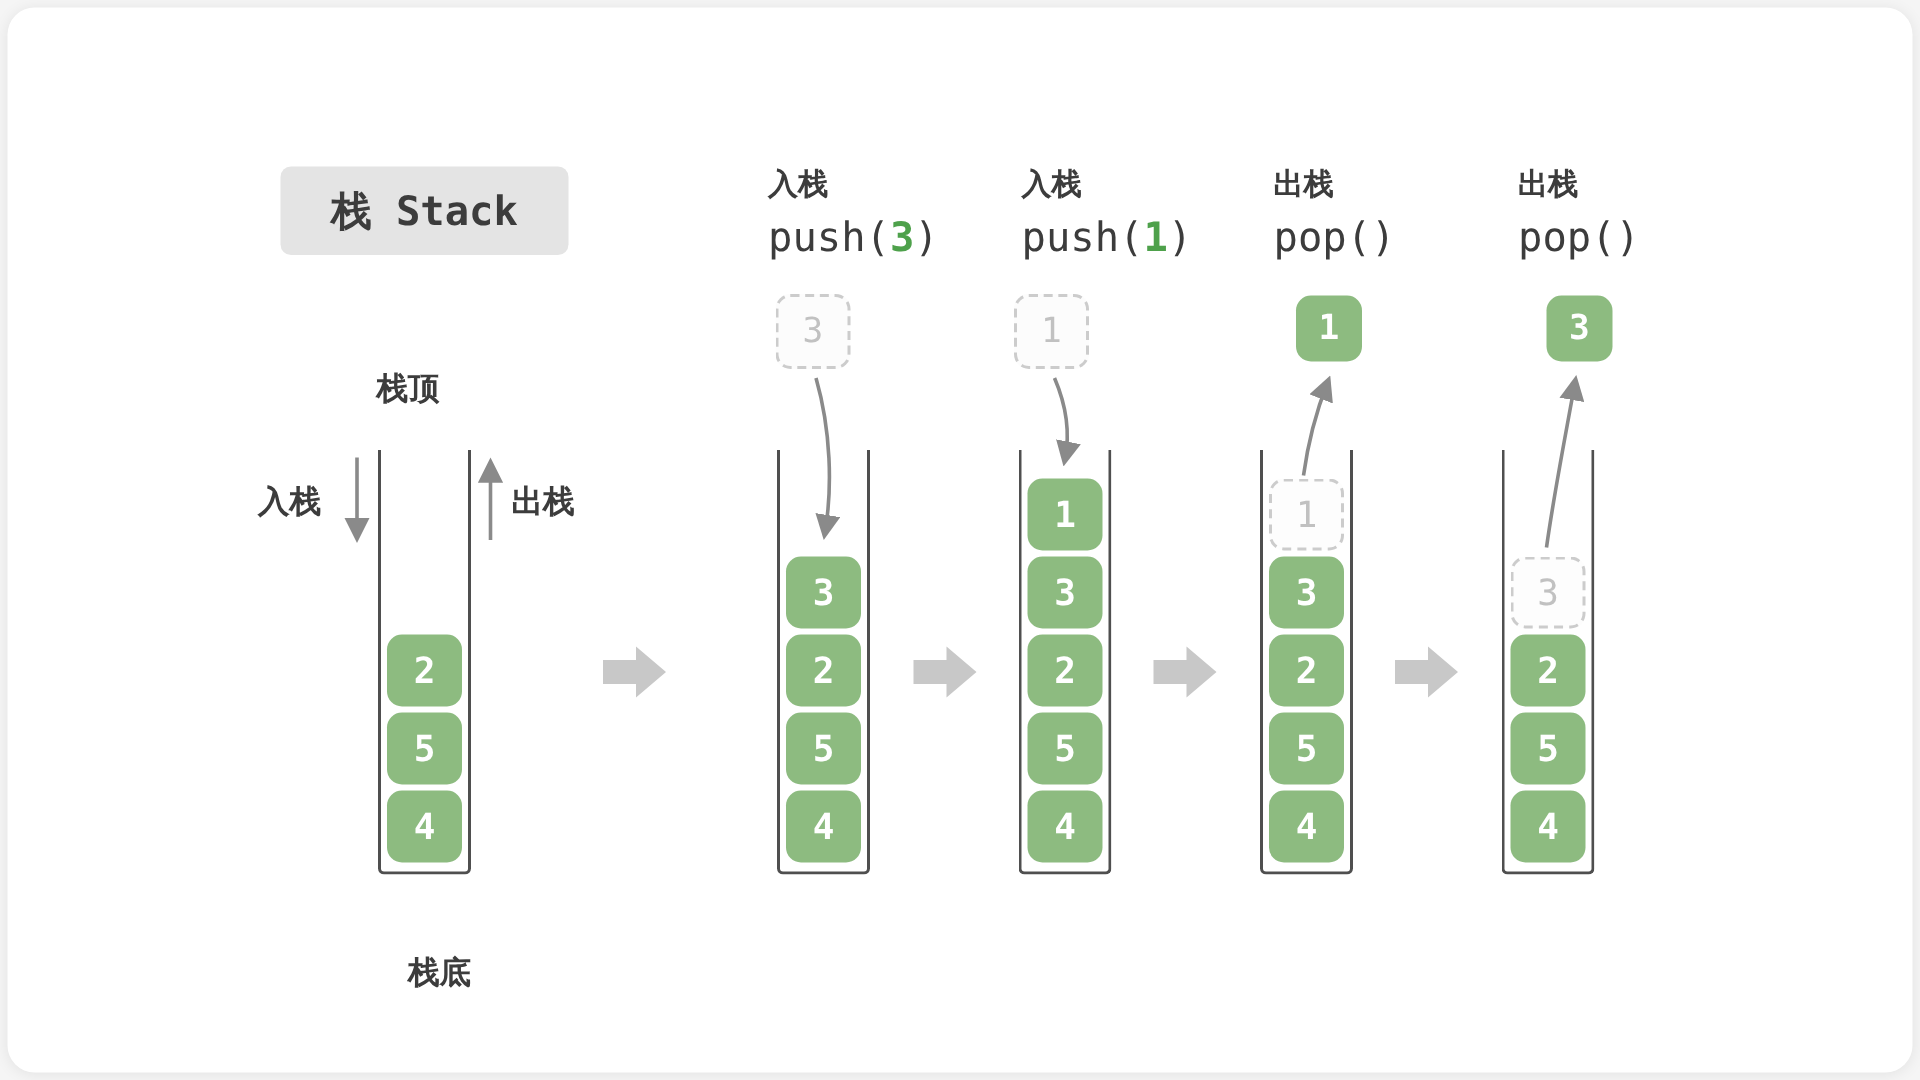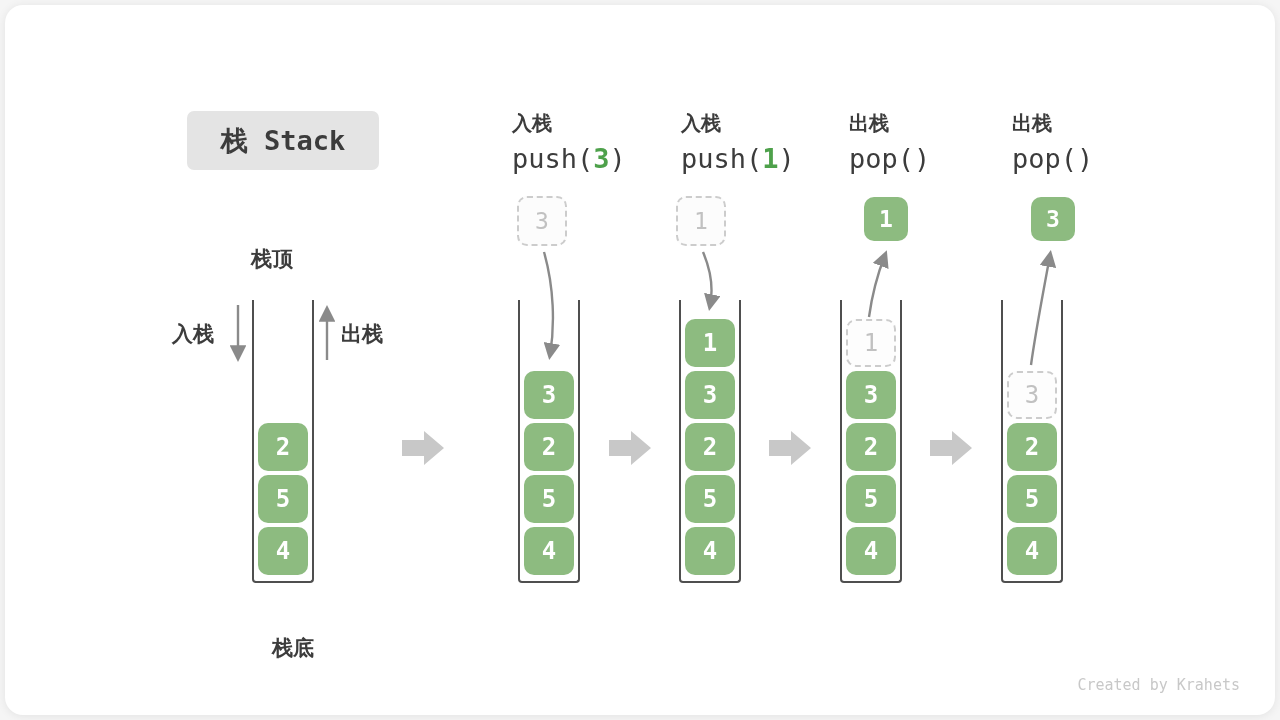--- a/index.html
+++ b/index.html
@@ -116,14 +116,13 @@
 
     <path d="M864,312 C867,290 873,268 880,250" stroke="#8a8a8a" stroke-width="2.4" fill="none" marker-end="url(#ah)"></path>
     <path d="M1026,360 C1031,324 1038,289 1045,250" stroke="#8a8a8a" stroke-width="2.4" fill="none" marker-end="url(#ah)"></path>
 
     <polygon points="397,435 419,435 419,426 439,443 419,460 419,451 397,451" fill="#c8c8c8"></polygon>
     <polygon points="604,435 626,435 626,426 646,443 626,460 626,451 604,451" fill="#c8c8c8"></polygon>
     <polygon points="764,435 786,435 786,426 806,443 786,460 786,451 764,451" fill="#c8c8c8"></polygon>
     <polygon points="925,435 947,435 947,426 967,443 947,460 947,451 925,451" fill="#c8c8c8"></polygon>
   </svg>
 
-  <div class="abs watermark">Created by Krahets</div>
 </div>
 
 </body></html>

